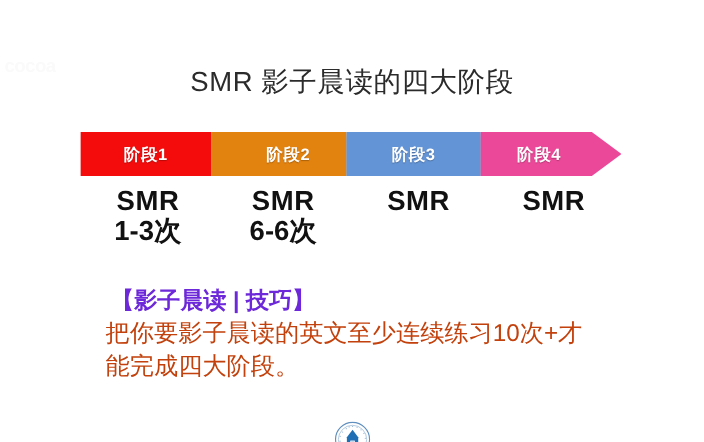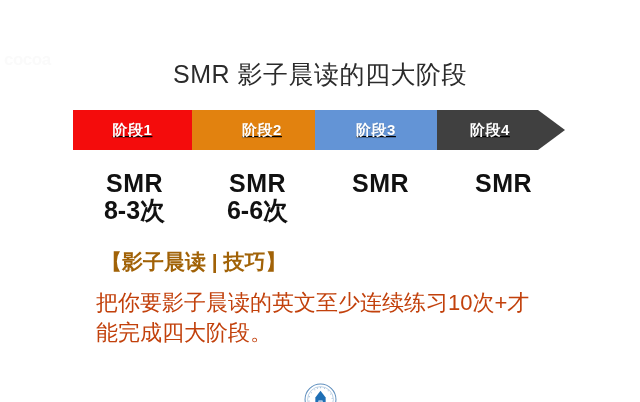--- a/index.html
+++ b/index.html
@@ -40,28 +40,27 @@
     font-weight: 400;
     color: #2b2b2b;
     letter-spacing: 0.5px;
     white-space: nowrap;
   }
 
   
   #banner {
     position: absolute;
     left: 73px;
-    top: 90px;
+    top: 100px;
     width: 492px;
     height: 40px;
     display: flex;
     filter: drop-shadow(0 2px 3px rgba(0,0,0,0.22));
     -webkit-clip-path: polygon(0 0, calc(100% - 27px) 0, 100% 50%, calc(100% - 27px) 100%, 0 100%);
     clip-path: polygon(0 0, calc(100% - 27px) 0, 100% 50%, calc(100% - 27px) 100%, 0 100%);
-    text-decoration: underline;
   }
   .seg {
     display: flex;
     align-items: center;
     justify-content: center;
     font-size: 15px;
     font-weight: bold;
     color: #ffffff;
     letter-spacing: 0.5px;
     text-shadow: 0 1px 1px rgba(0,0,0,0.25);
@@ -94,24 +93,24 @@
   }
   .count-bot {
     font-size: 25px;
     letter-spacing: 0px;
   }
 
   
   #tip-heading {
     position: absolute;
     left: 101px;
-    top: 228px;
+    top: 239px;
     font-size: 21px;
     font-weight: bold;
-    color: #a16207;
+    color: #6d28d9;
     white-space: nowrap;
   }
   #tip-body {
     position: absolute;
     left: 96px;
     top: 268px;
     width: 452px;
     font-size: 22px;
     color: #c2410c;
     line-height: 1.38;
@@ -139,29 +138,29 @@
   <div id="banner">
     <div class="seg s0" style="background:#f40c0c">
       <span>阶段1</span>
     </div>
     <div class="seg s1" style="background:#e2820f">
       <span>阶段2</span>
     </div>
     <div class="seg s2" style="background:#6394d6">
       <span>阶段3</span>
     </div>
-    <div class="seg s3" style="background:#404040">
+    <div class="seg s3" style="background:#ec4899">
       <span>阶段4</span>
     </div>
   </div>
 
   <div id="counts">
     <div class="count-col">
       <div class="count-top">SMR</div>
-      <div class="count-bot">8-3次</div>
+      <div class="count-bot">1-3次</div>
     </div>
     <div class="count-col">
       <div class="count-top">SMR</div>
       <div class="count-bot">6-6次</div>
     </div>
     <div class="count-col">
       <div class="count-top">SMR</div>
     </div>
     <div class="count-col">
       <div class="count-top">SMR</div>

